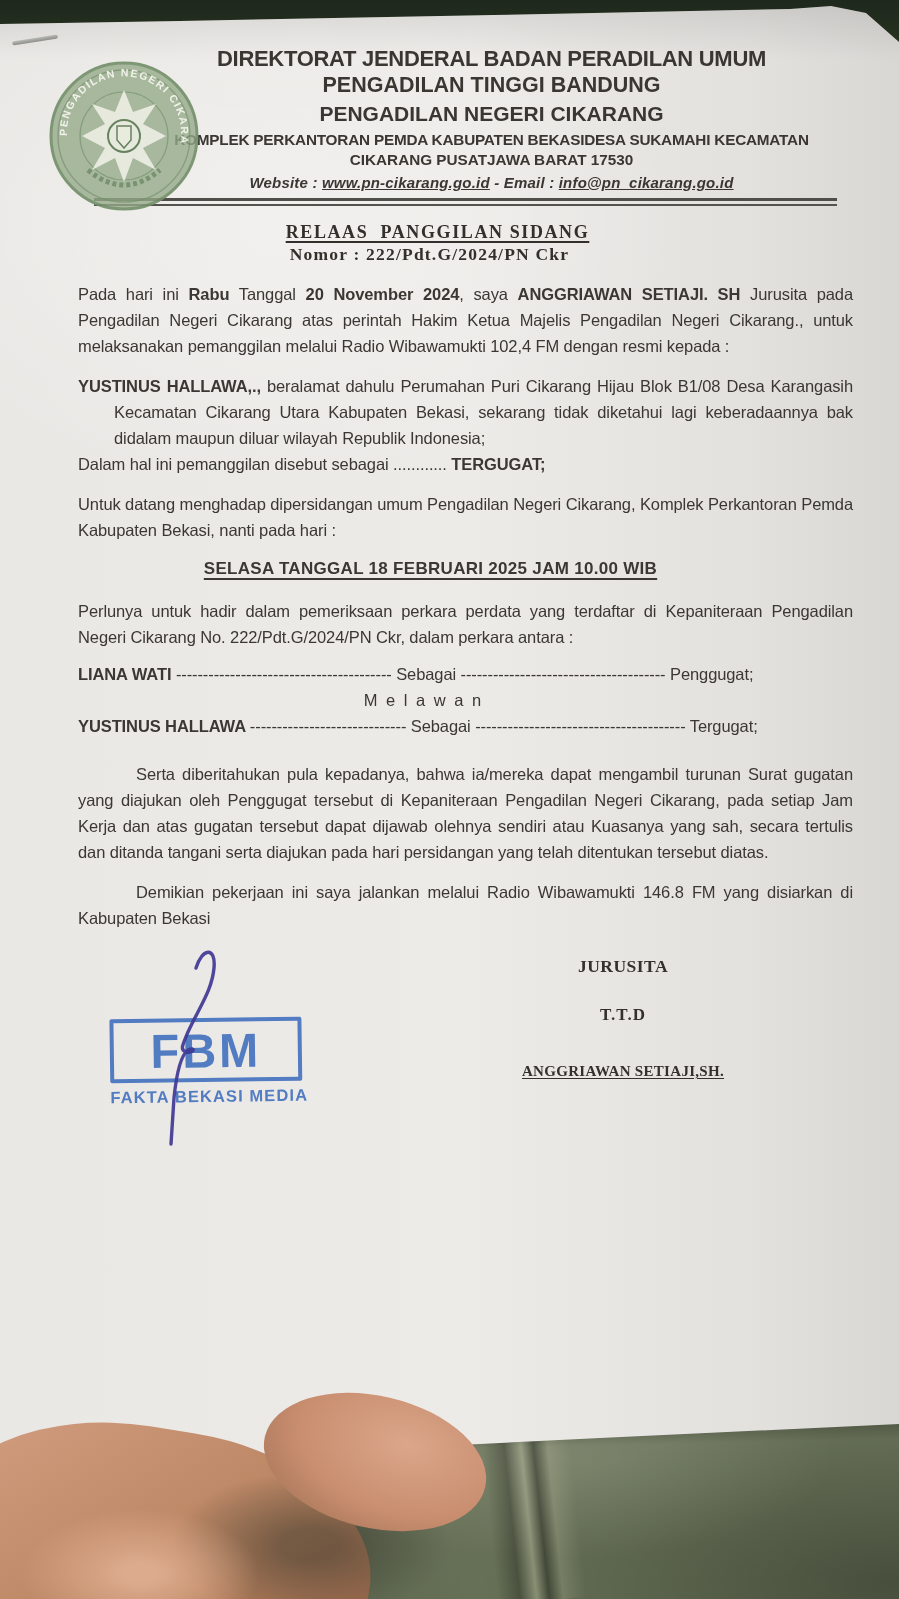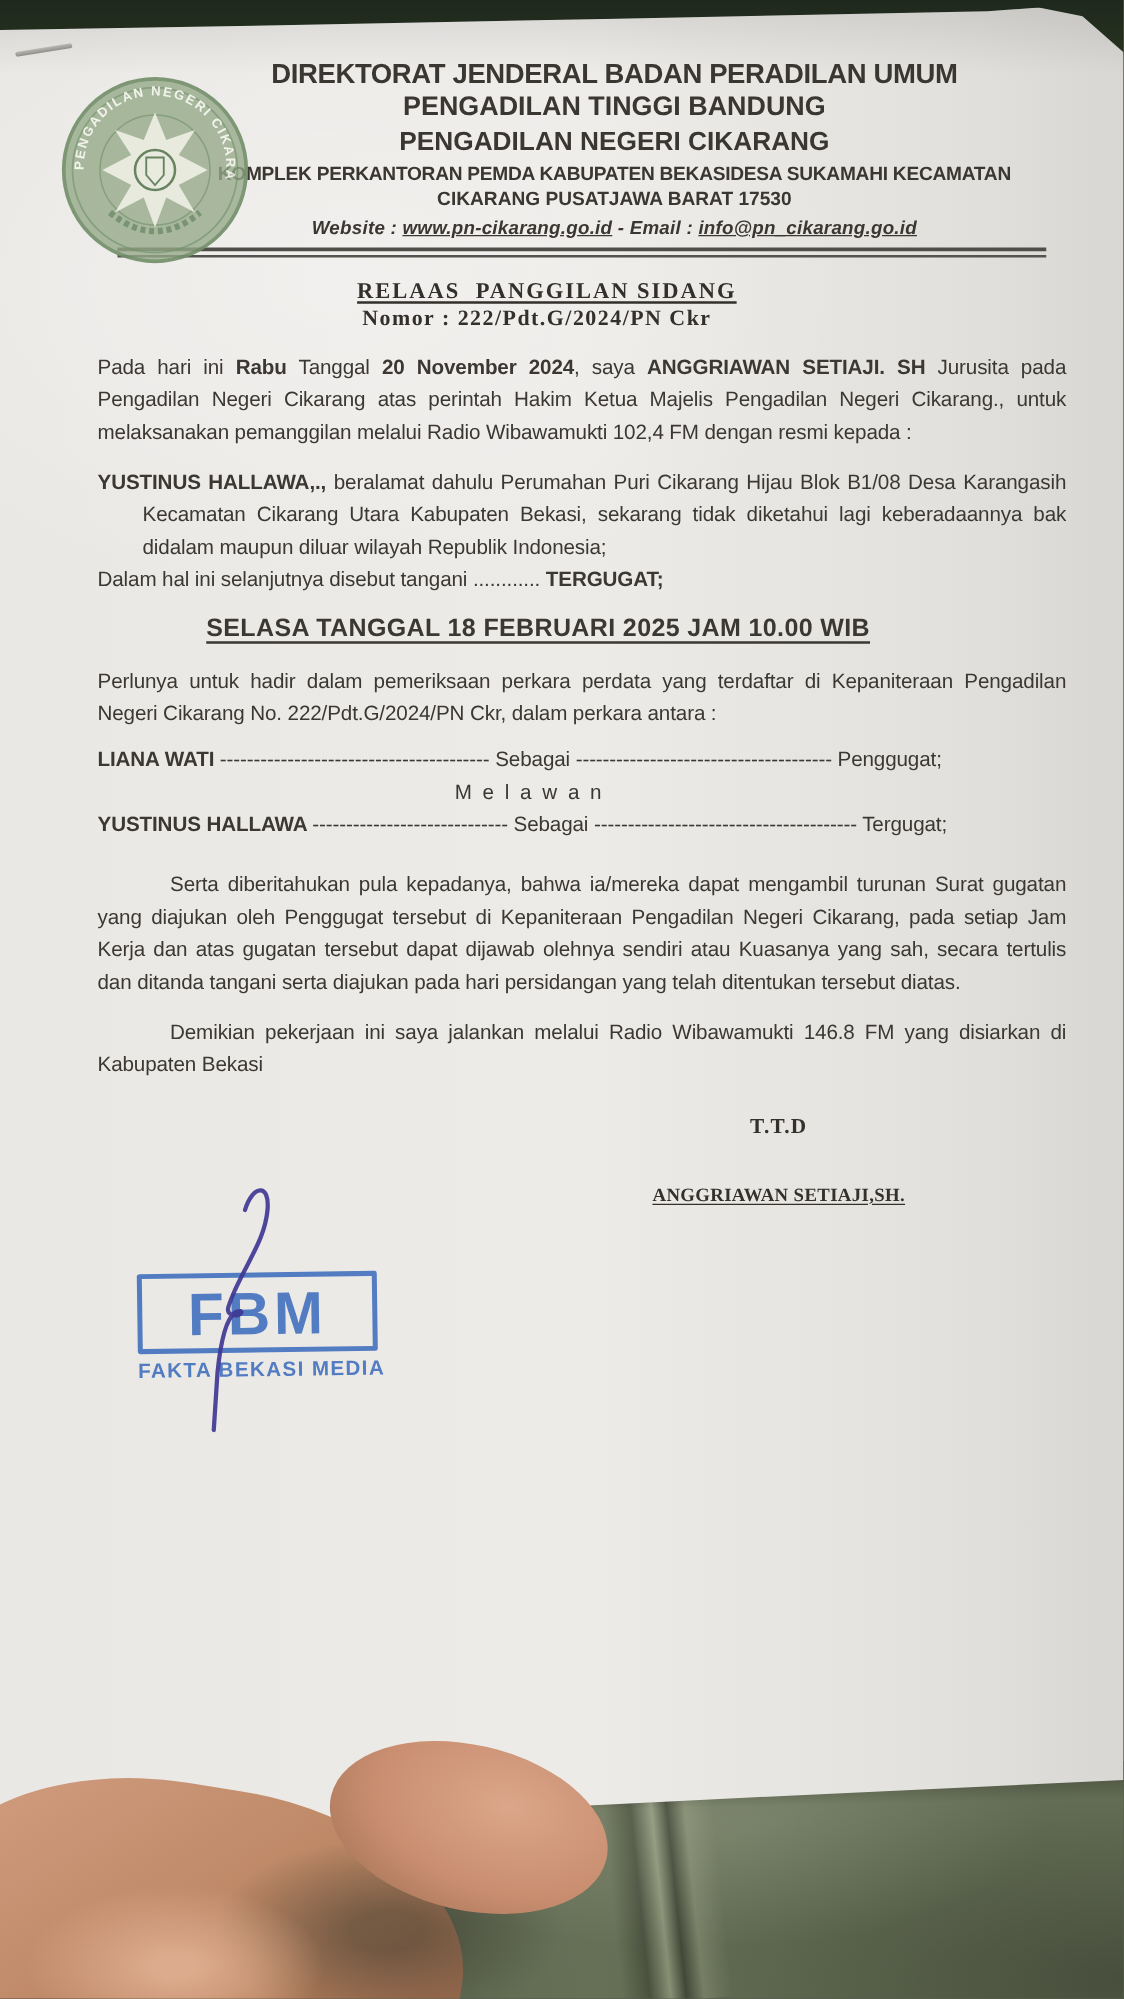--- a/index.html
+++ b/index.html
@@ -57,21 +57,21 @@
     letter-spacing:-0.1px;color:#3b3833;}
   .titleblock{text-align:center;margin:16px 40px 0 0;color:#33302b;
     font-family:"Liberation Serif",serif;}
   .doc-title{font-weight:bold;font-size:18px;letter-spacing:1.6px;white-space:pre-wrap;
     text-decoration:underline;text-underline-offset:3px;text-decoration-thickness:1.6px;padding-left:16px;}
   .doc-number{font-weight:bold;font-size:17.5px;letter-spacing:1.2px;margin-top:1px;}
   p.j{text-align:justify;margin:0;}
   .mt{margin-top:14px !important;}
   .hang{padding-left:36px;text-indent:-36px;margin:14px 0 0 0;text-align:justify;}
   .indent-line{margin:0 0 0 36px;}
-  .hearing{text-align:center;font-weight:bold;font-size:20px;letter-spacing:0.3px;
+  .hearing{text-align:center;font-weight:bold;font-size:17px;letter-spacing:0.3px;
     margin:13px 70px 16px 0;text-decoration:underline;text-underline-offset:4px;
     text-decoration-thickness:1.8px;}
   .party{white-space:nowrap;margin:0;overflow:hidden;}
   .party .nm{font-weight:bold;}
   .party.first{margin-top:11px;}
   .versus{text-align:center;margin:0 84px 0 0;letter-spacing:2px;}
   .fi{ text-indent:58px;}
   b.sb{font-weight:bold;}
 
   
@@ -151,38 +151,40 @@
       <div class="doc-title">RELAAS  PANGGILAN SIDANG</div>
       <div class="doc-number">Nomor : 222/Pdt.G/2024/PN Ckr</div>
     </div>
 
     <div class="doc">
 
       <p class="j mt"><span>Pada hari ini </span><b class="sb">Rabu</b><span> Tanggal </span><b class="sb">20 November 2024</b><span>, saya </span><b class="sb">ANGGRIAWAN SETIAJI. SH</b><span> Jurusita pada Pengadilan Negeri Cikarang atas perintah Hakim Ketua Majelis Pengadilan Negeri Cikarang., untuk melaksanakan pemanggilan melalui Radio Wibawamukti 102,4 FM dengan resmi kepada :</span></p>
 
       <p class="hang"><b class="sb">YUSTINUS HALLAWA,.,</b><span> beralamat dahulu Perumahan Puri Cikarang Hijau Blok B1/08 Desa Karangasih Kecamatan Cikarang Utara Kabupaten Bekasi, sekarang tidak diketahui lagi keberadaannya bak didalam maupun diluar wilayah Republik Indonesia;</span></p>
 
-      <p class="j indent-line"><span>Dalam hal ini selanjutnya disebut tangani ............ </span><b class="sb">TERGUGAT;</b></p>
-
+      <p class="j indent-line"><span>Dalam hal ini pemanggilan disebut sebagai ............ </span><b class="sb">TERGUGAT;</b></p>
+
+      <p class="j mt">Untuk datang menghadap dipersidangan umum Pengadilan Negeri Cikarang, Komplek Perkantoran Pemda Kabupaten Bekasi, nanti pada hari :</p>
 
       <div class="hearing">SELASA TANGGAL 18 FEBRUARI 2025 JAM 10.00 WIB</div>
 
       <p class="j mt">Perlunya untuk hadir dalam pemeriksaan perkara perdata yang terdaftar di Kepaniteraan Pengadilan Negeri Cikarang No. 222/Pdt.G/2024/PN Ckr, dalam perkara antara :</p>
 
       <p class="party first"><span class="nm">LIANA WATI </span><span>----------------------------------------</span><span> Sebagai </span><span>--------------------------------------</span><span> Penggugat;</span></p>
 
       <p class="versus">M e l a w a n</p>
 
       <p class="party"><span class="nm">YUSTINUS HALLAWA  </span><span>-----------------------------</span><span> Sebagai </span><span>---------------------------------------</span><span> Tergugat;</span></p>
 
       <p class="j fi" style="margin-top:22px">Serta diberitahukan pula kepadanya, bahwa ia/mereka dapat mengambil turunan Surat gugatan yang diajukan oleh Penggugat tersebut di Kepaniteraan Pengadilan Negeri Cikarang, pada setiap Jam Kerja dan atas gugatan tersebut dapat dijawab olehnya sendiri atau Kuasanya yang sah, secara tertulis dan ditanda tangani serta diajukan pada hari persidangan yang telah ditentukan tersebut diatas.</p>
 
       <p class="j fi mt">Demikian pekerjaan ini saya jalankan melalui Radio Wibawamukti 146.8 FM yang disiarkan di Kabupaten Bekasi</p>
 
       <div class="sig">
+        <div class="role">JURUSITA</div>
         <div class="ttd">T.T.D</div>
         <div class="nm">ANGGRIAWAN SETIAJI,SH.</div>
       </div>
     </div>
 
     <div class="stamp">
       <div class="stamp-box">
         <span class="stamp-abbr">FBM</span>
       </div>
       <div class="stamp-cap">FAKTA BEKASI MEDIA</div>

